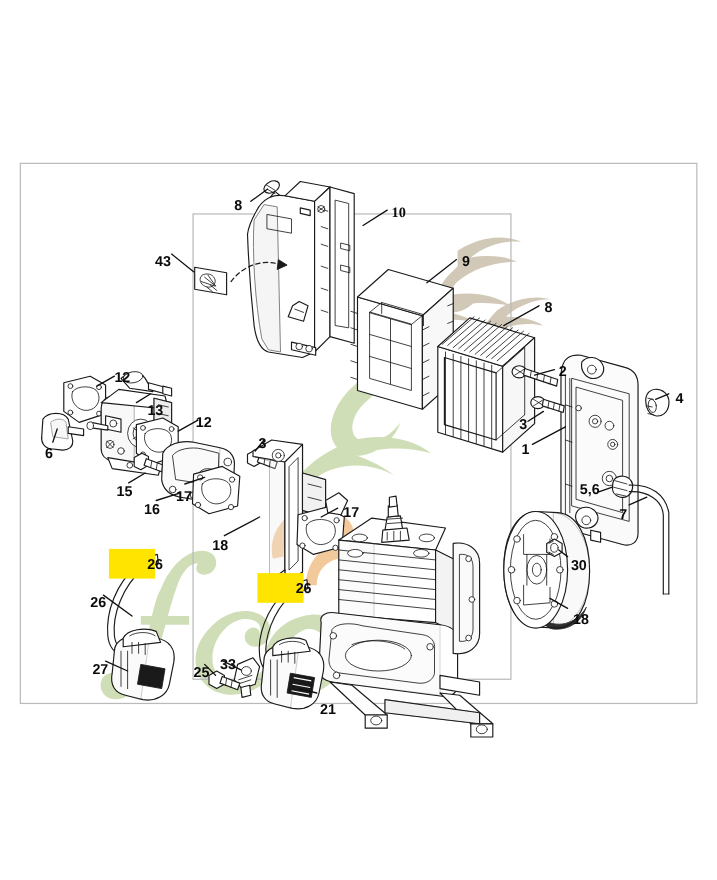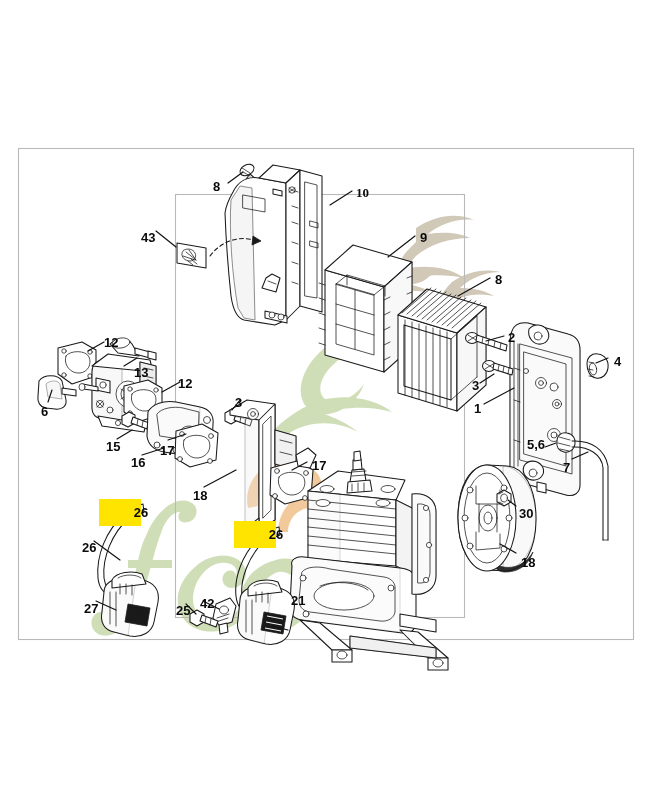--- a/index.html
+++ b/index.html
@@ -594,23 +594,23 @@
   <div class="lbl" style="left:178px;top:377px;">12</div>
   <div class="lbl" style="left:134px;top:366px;">13</div>
   <div class="lbl" style="left:41px;top:405px;">6</div>
   <div class="lbl" style="left:106px;top:440px;">15</div>
   <div class="lbl" style="left:131px;top:456px;">16</div>
   <div class="lbl" style="left:160px;top:444px;">17</div>
   <div class="lbl" style="left:312px;top:459px;">17</div>
   <div class="lbl" style="left:193px;top:489px;">18</div>
   <div class="lbl" style="left:521px;top:556px;">18</div>
   <div class="lbl" style="left:519px;top:507px;">30</div>
-  <div class="lbl" style="left:291px;top:594px;">21</div>
+  <div class="lbl" style="left:291px;top:638px;">21</div>
   <div class="lbl" style="left:84px;top:602px;">27</div>
   <div class="lbl" style="left:82px;top:541px;">26</div>
-  <div class="lbl" style="left:200px;top:597px;">42</div>
+  <div class="lbl" style="left:200px;top:597px;">33</div>
   <div class="lbl" style="left:176px;top:604px;text-align:right;">25</div>
   <div class="lbl" style="left:141px;top:231px;">43</div>
 
   <div class="hl" style="left:99px;top:499px;width:34px;height:27px;background:#ffe400;">26</div>
   <div class="hl" style="left:234px;top:521px;width:34px;height:27px;background:#ffe400;">26</div>
 
 </div>
 
 </body></html>

